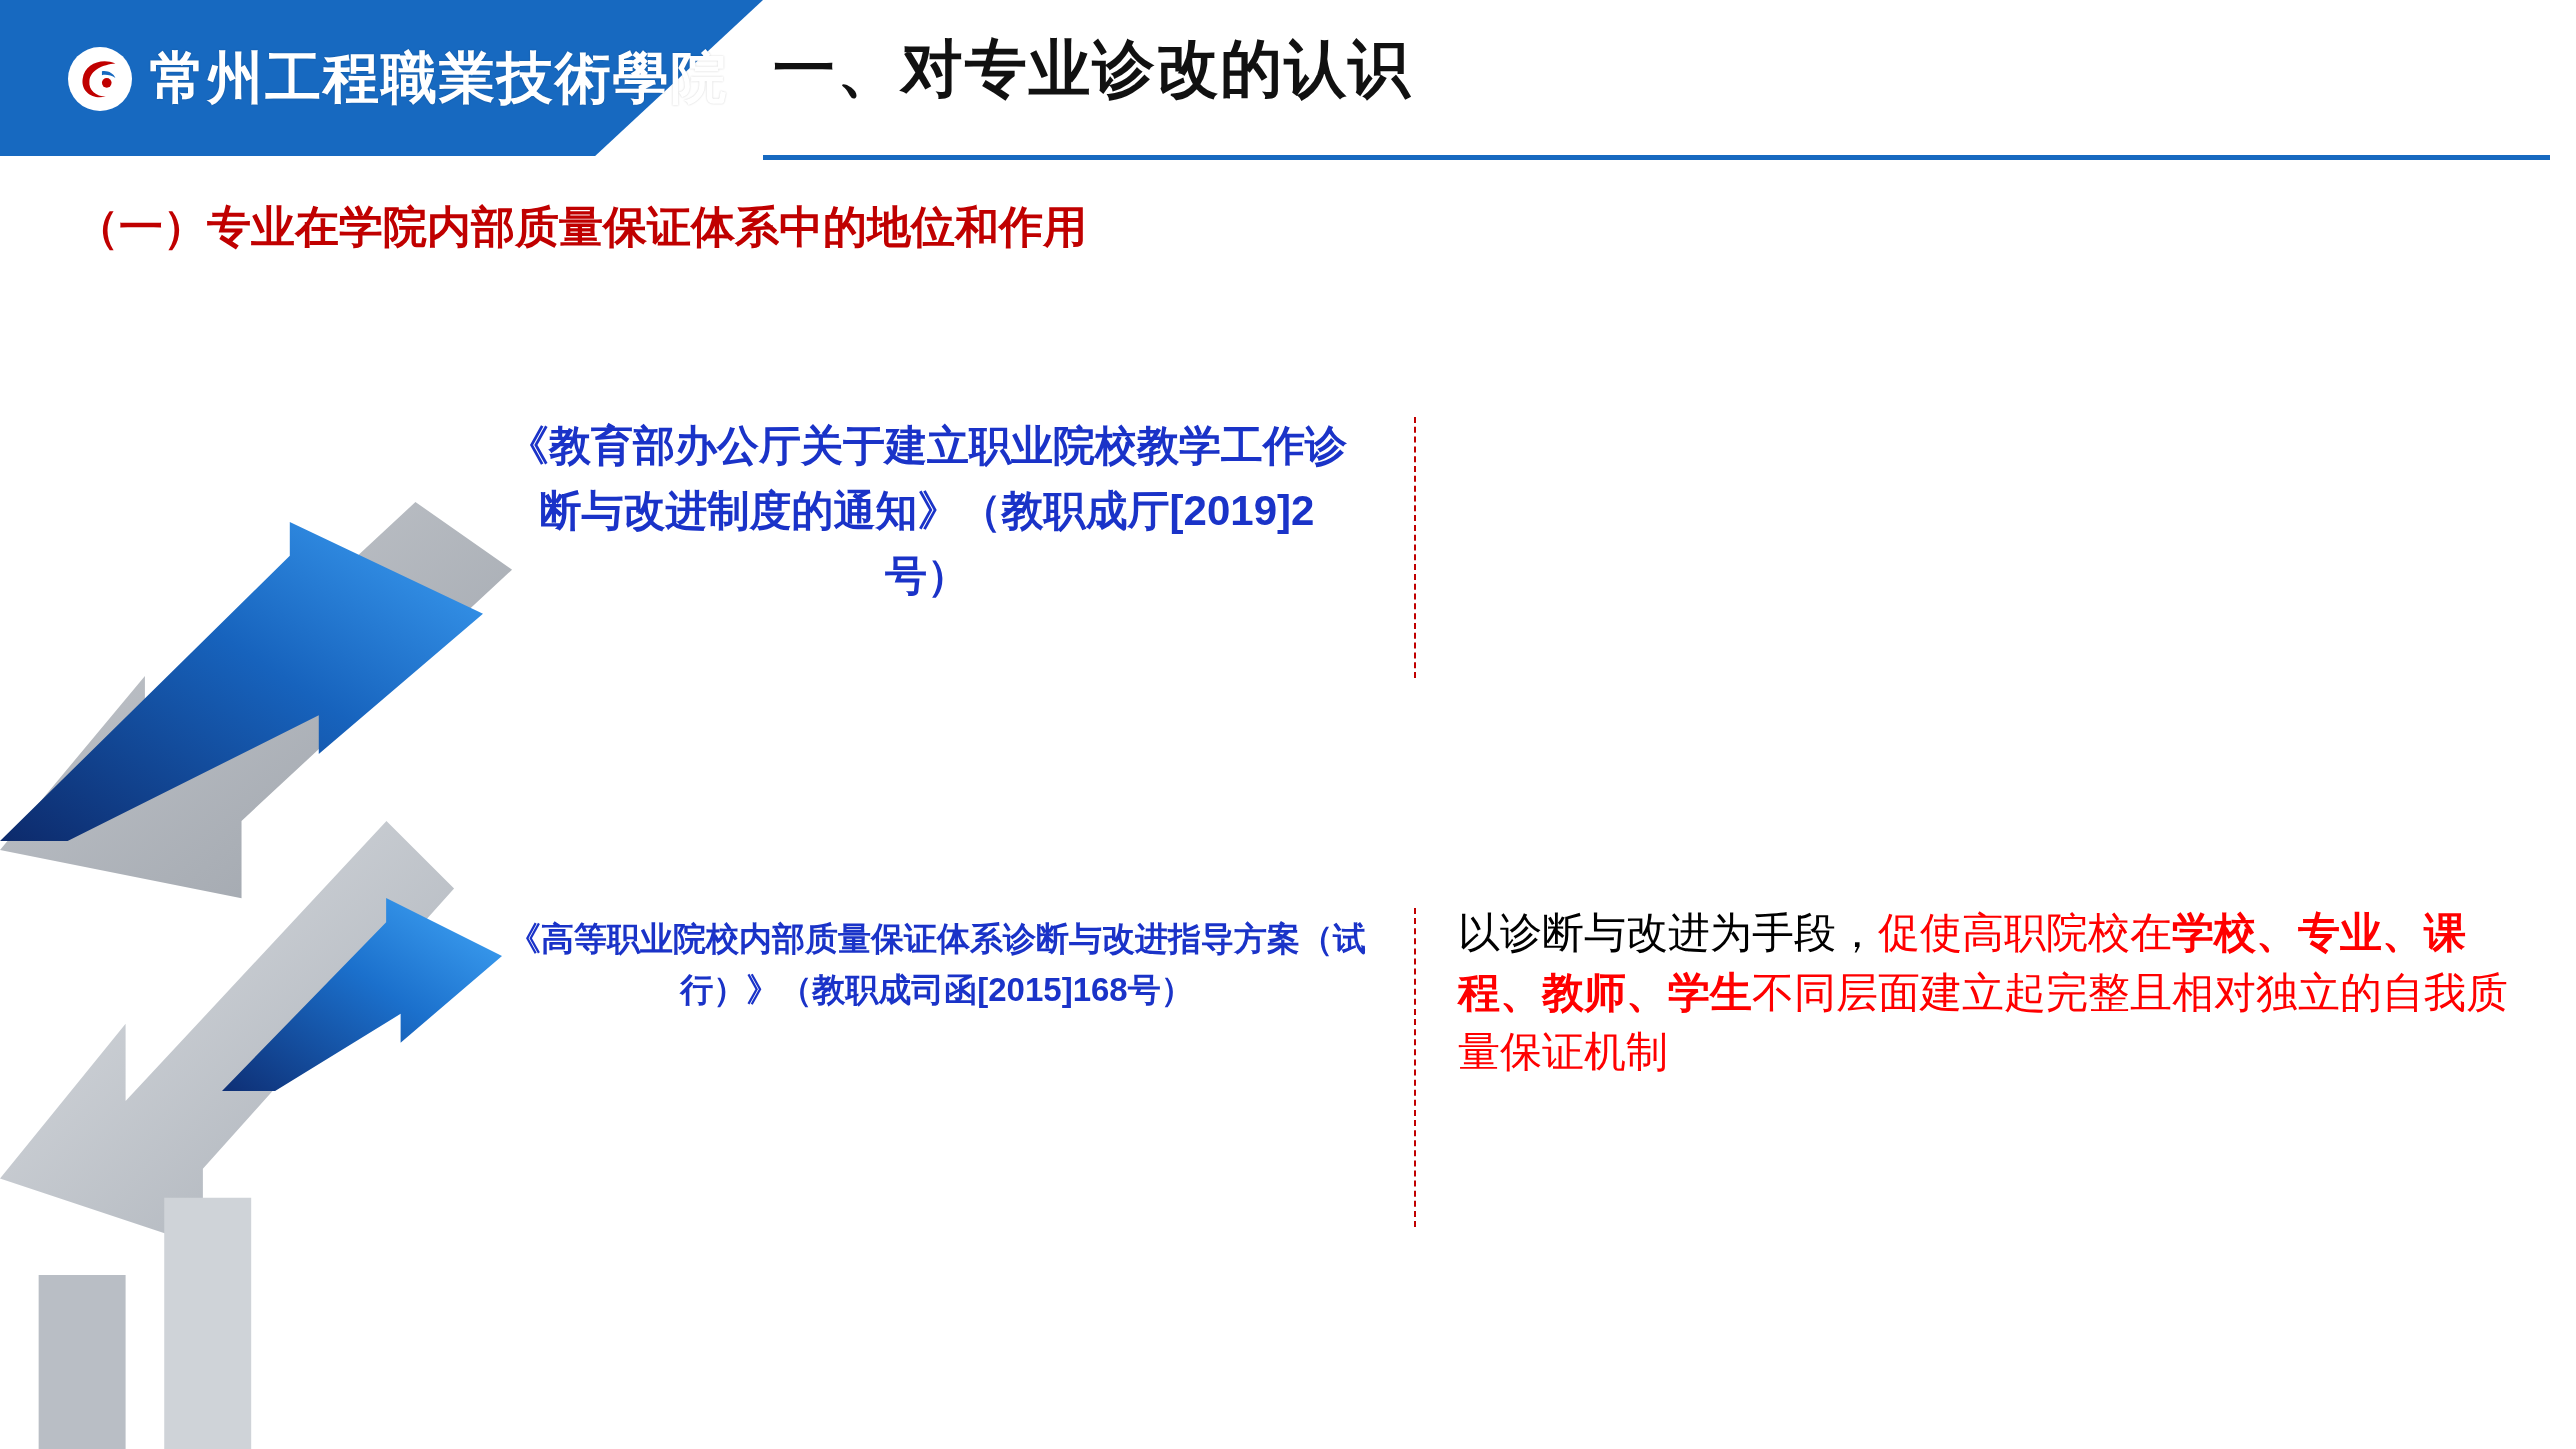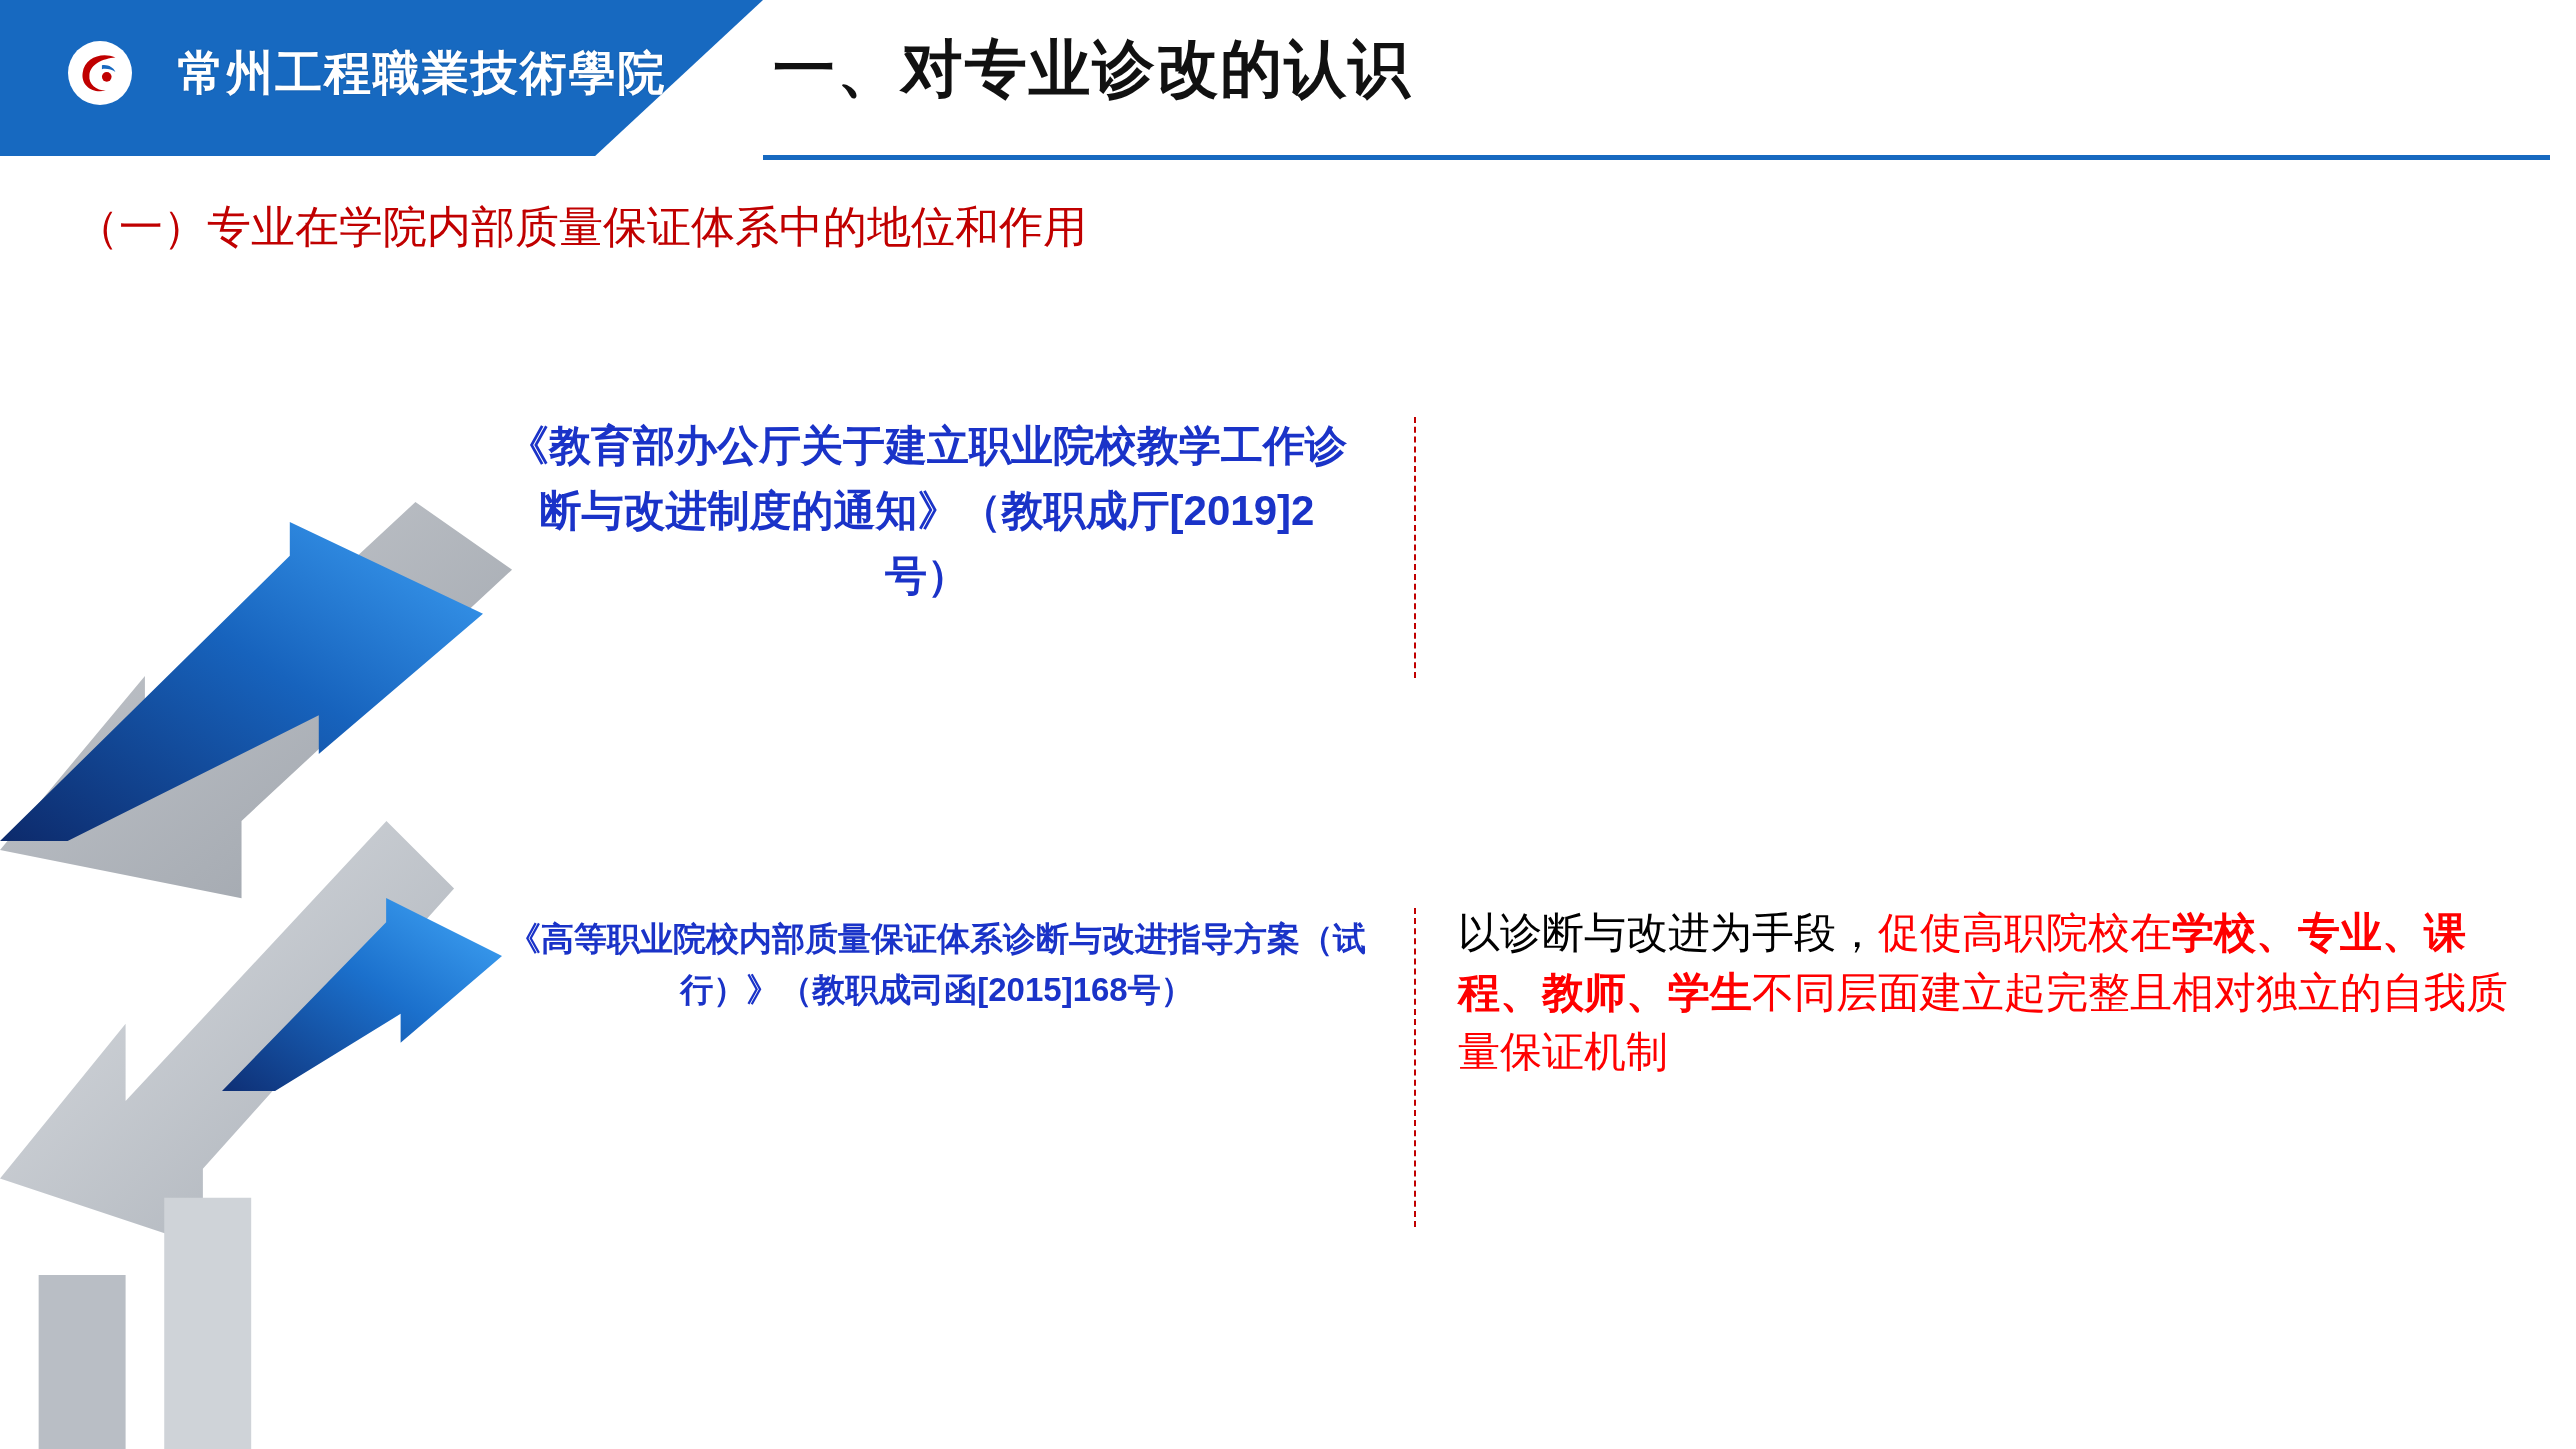--- a/index.html
+++ b/index.html
@@ -44,26 +44,25 @@
     height: 64px;
     border-radius: 50%;
     background: #ffffff;
     display: flex;
     align-items: center;
     justify-content: center;
   }
   .logo-mark svg { display:block; }
   .logo-text {
     font-family: "Liberation Serif", "DejaVu Serif", serif;
-    font-size: 47px;
+    font-size: 56px;
     font-weight: bold;
     letter-spacing: 1.9px;
     white-space: nowrap;
     text-shadow: 0 0 1.9px rgba(0,0,0,0.2);
-    margin-left: 28px;
   }
 
   .title-area {
     position: absolute;
     left: 773px;
     top: 19.3px;
     width: 1739px;
     margin-top: 8px;
   }
   .slide-title {
@@ -81,21 +80,21 @@
     height: 4.8px;
     background: #1769c0;
   }
 
   
   .subheading {
     position: absolute;
     left: 75px;
     top: 198px;
     font-size: 44px;
-    font-weight: normal;
+    font-weight: bold;
     color: #c00000;
     white-space: nowrap;
   }
 
   
   .bg-arrows {
     position: absolute;
     left: 0;
     top: 502px;
     width: 599px;

